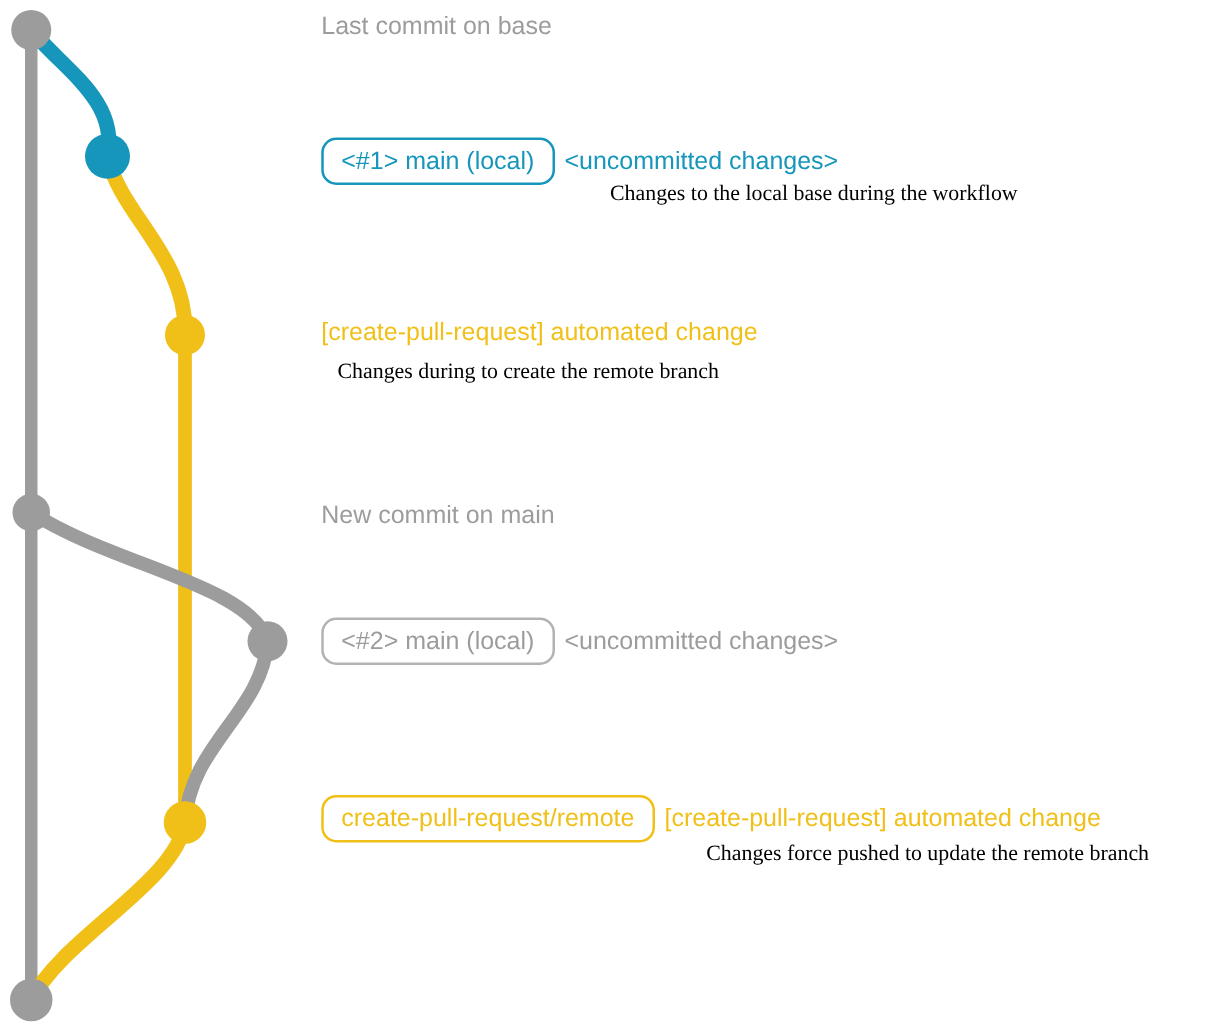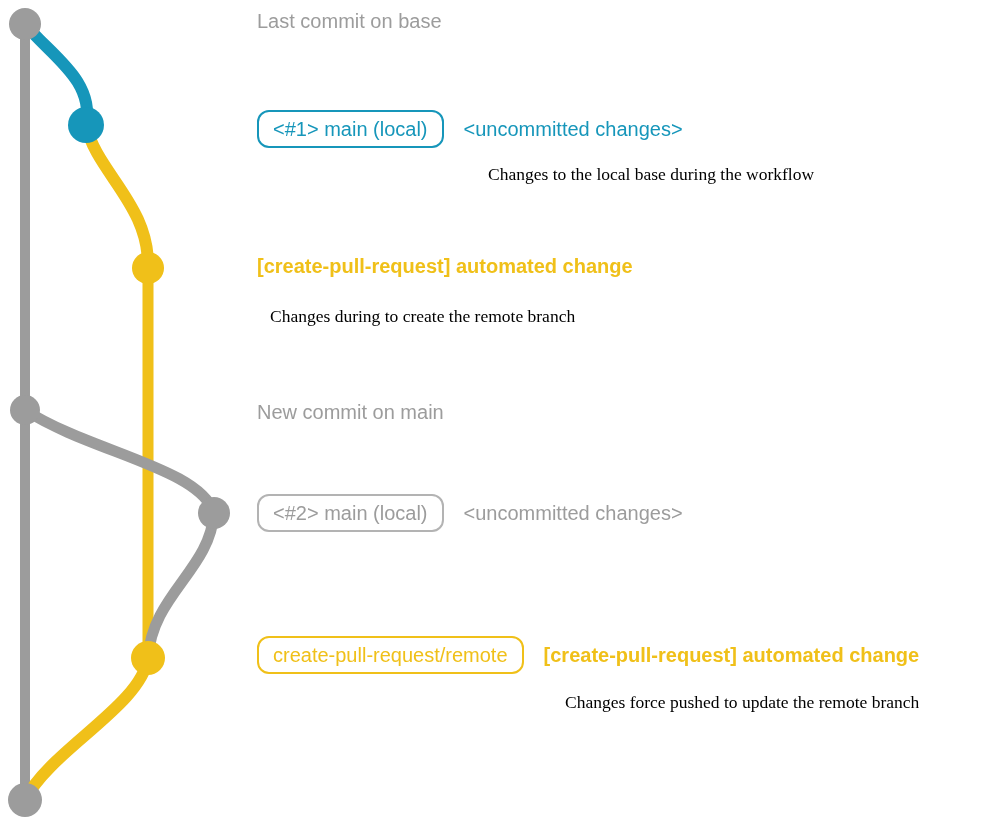--- a/index.html
+++ b/index.html
@@ -21,34 +21,33 @@
   .fill-yellow { fill: var(--yellow); }
 
   .abs { position: absolute; }
   .caption {
     font-size: 20px;
     line-height: 24px;
     color: var(--gray);
     white-space: nowrap;
   }
   .heading-blue   { font-size: 20px; line-height: 24px; color: var(--blue);   white-space: nowrap; }
-  .heading-yellow { font-size: 20px; line-height: 24px; color: var(--yellow); white-space: nowrap; font-weight: bold; }
+  .heading-yellow { font-size: 20px; line-height: 24px; color: var(--yellow); white-space: nowrap; }
   .heading-gray   { font-size: 20px; line-height: 24px; color: var(--gray);   white-space: nowrap; }
   .detail {
     font-family: "Liberation Serif", serif;
     font-size: 17.5px;
     line-height: 21px;
     color: var(--ink);
     white-space: nowrap;
-    margin-top: 20px;
   }
   .label-row {
     display: flex;
     align-items: center;
-    gap: 20px;
+    gap: 8px;
   }
   .badge {
     display: inline-flex;
     align-items: center;
     justify-content: center;
     font-size: 20px;
     line-height: 26px;
     padding: 4px 14px;
     border-radius: 12px;
     border: 2px solid;

